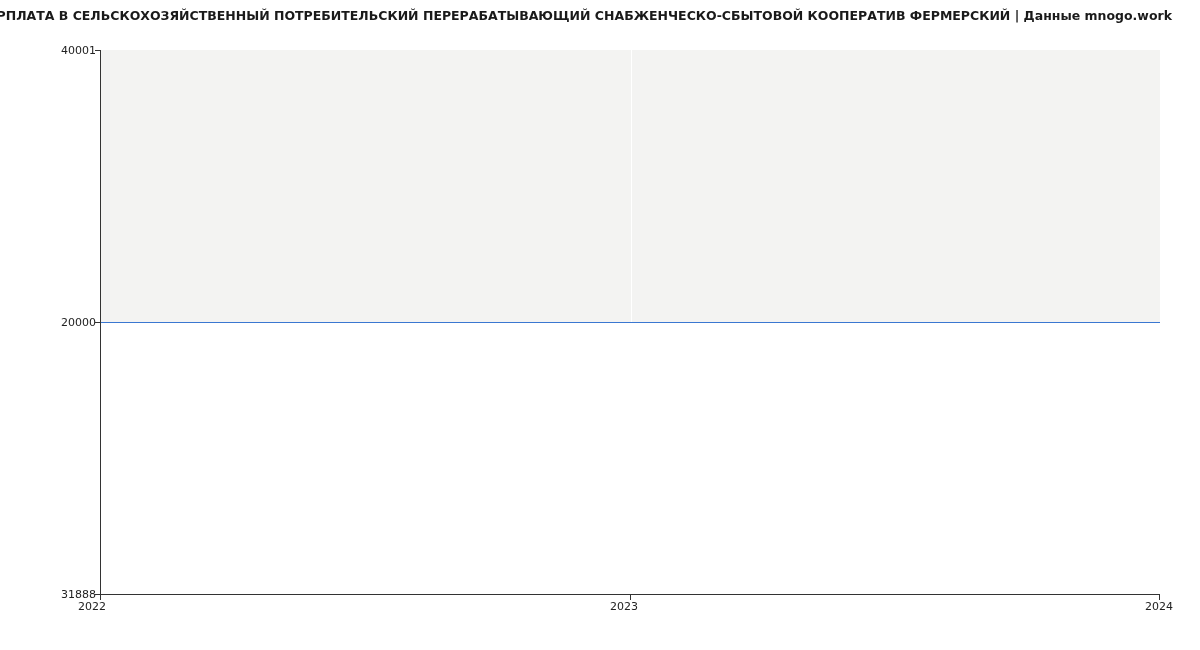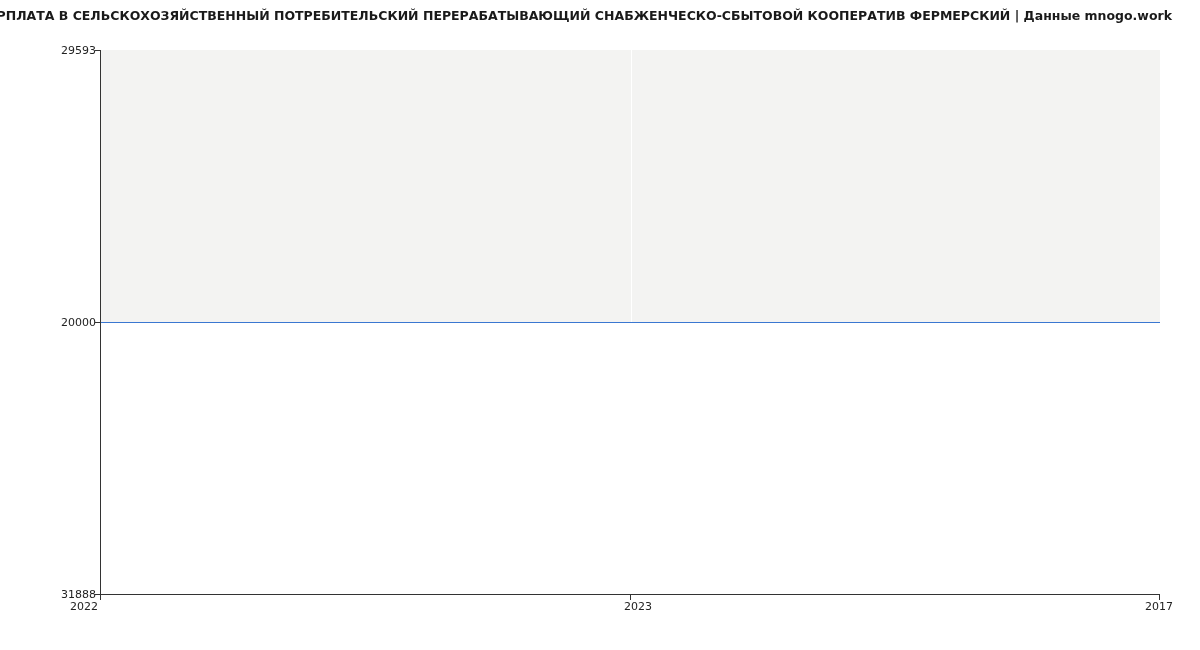--- a/index.html
+++ b/index.html
@@ -97,31 +97,31 @@
 <body>
 
 <div class="stage">
 
   <div class="title">ЗАРПЛАТА В СЕЛЬСКОХОЗЯЙСТВЕННЫЙ ПОТРЕБИТЕЛЬСКИЙ ПЕРЕРАБАТЫВАЮЩИЙ СНАБЖЕНЧЕСКО-СБЫТОВОЙ КООПЕРАТИВ ФЕРМЕРСКИЙ | Данные mnogo.work</div>
 
   <div class="ytick" style="top:50px"></div>
   <div class="ytick" style="top:322px"></div>
   <div class="ytick" style="top:594px"></div>
 
-  <div class="ylabel" style="top:50px">29593</div>
+  <div class="ylabel" style="top:50px">40001</div>
   <div class="ylabel" style="top:322px">20000</div>
   <div class="ylabel" style="top:594px">31888</div>
 
   <div class="xtick" style="left:100px"></div>
   <div class="xtick" style="left:630px"></div>
   <div class="xtick" style="left:1159px"></div>
 
-  <div class="xlabel" style="left:84px">2022</div>
-  <div class="xlabel" style="left:638px">2023</div>
-  <div class="xlabel" style="left:1159px">2017</div>
+  <div class="xlabel" style="left:92px">2022</div>
+  <div class="xlabel" style="left:624px">2023</div>
+  <div class="xlabel" style="left:1159px">2024</div>
 
   <div class="plot">
     <div class="shade"></div>
     <div class="vgrid" style="left:50%"></div>
     <div class="data-line" style="top:50%"></div>
   </div>
 
 </div>
 
 </body></html>

